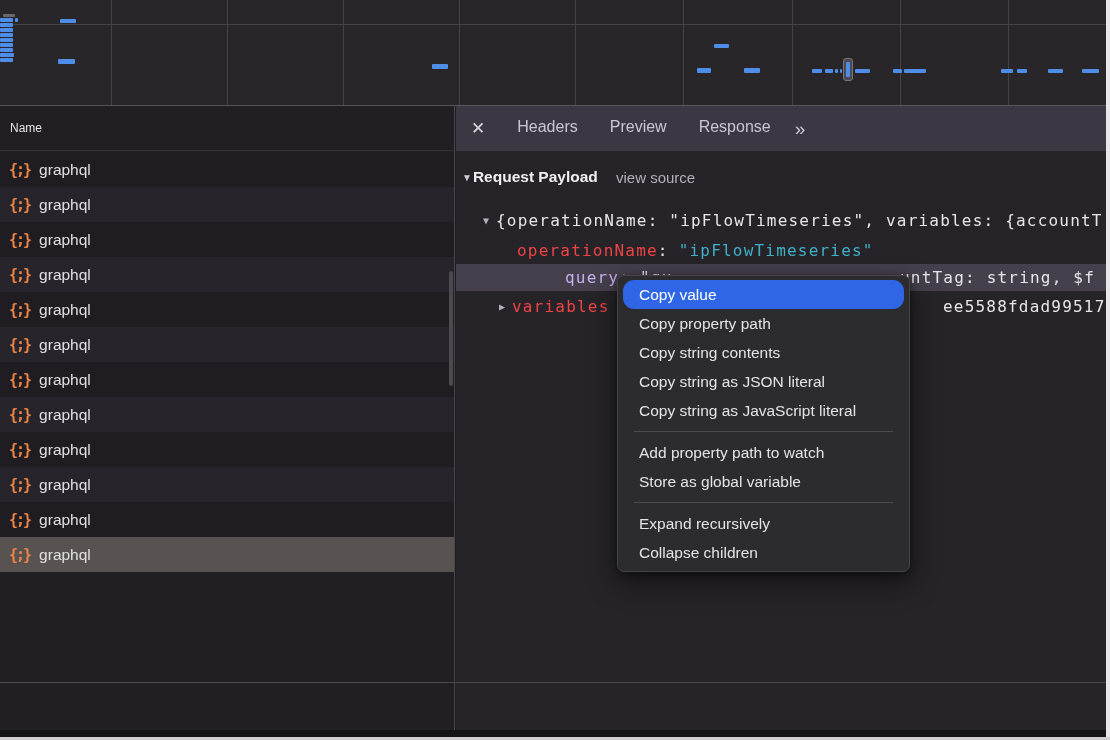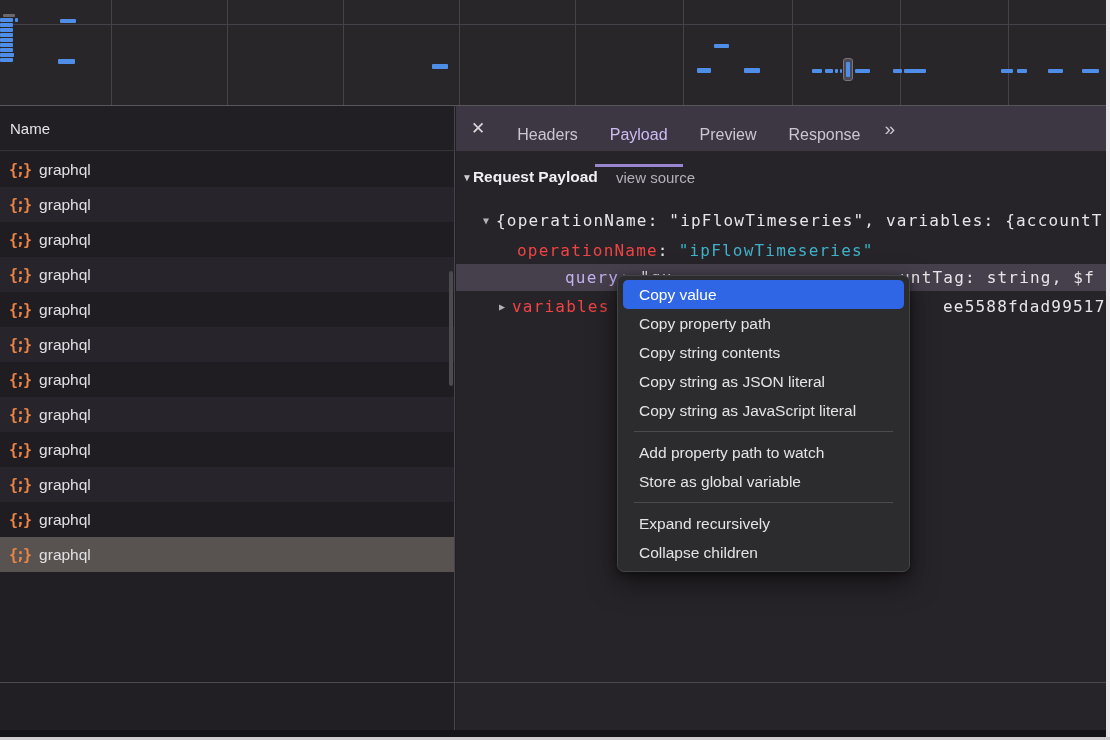--- a/index.html
+++ b/index.html
@@ -11,34 +11,34 @@
   
   .overview{position:absolute;left:0;top:0;width:1110px;height:105px;background:#29262a;border-bottom:1px solid #57555a;}
   .ov-hline{position:absolute;left:0;top:24px;width:100%;height:1px;background:#454349;}
   .vline{position:absolute;top:0;width:1px;height:105px;background:#454349;}
   .bar{position:absolute;background:#4f8ee8;border-radius:1px;}
   .bar.gray{background:#6b696e;}
   .bar.marker{background:#4b4953;border:1px solid #77747e;border-radius:3px;box-sizing:border-box;}
   .bar.marker::after{content:'';position:absolute;left:2px;right:2px;top:3px;bottom:3px;background:#4f8ee8;border-radius:1px;}
   
   .left-panel{position:absolute;left:0;top:106px;width:455px;height:626px;background:#211f23;border-right:1px solid #47454a;box-sizing:border-box;}
-  .name-header{height:45px;display:flex;align-items:center;padding-left:10px;color:#e4e3e6;font-size:15px;border-bottom:1px solid #343238;box-sizing:border-box;}
+  .name-header{height:45px;display:flex;align-items:center;padding-left:10px;color:#e4e3e6;font-size:12px;border-bottom:1px solid #343238;box-sizing:border-box;}
   .rows{position:absolute;left:0;top:46px;width:100%;}
   .req-row{height:35px;display:flex;align-items:center;padding-left:9px;gap:9px;font-size:15.5px;color:#e0dfe2;}
   .req-row:nth-child(odd){background:#1f1d21;}
   .req-row:nth-child(even){background:#27252b;}
   .req-row.selected{background:#585350;}
   .fetch-icon{color:#ec8445;font-family:"DejaVu Sans Mono",monospace;font-size:15px;font-weight:bold;letter-spacing:-2px;}
   .scroll-thumb{position:absolute;right:1px;top:165px;width:4px;height:115px;background:#4c4a4f;border-radius:2px;}
   
   .right-panel{position:absolute;left:456px;top:106px;width:654px;height:626px;background:#272429;}
   .tab-bar{position:absolute;left:0;top:0;width:100%;height:45px;background:#3d3743;display:flex;align-items:center;padding-left:15px;box-sizing:border-box;}
   .close{color:#d8d6db;font-size:17px;margin-right:16px;cursor:default;}
   .tabs{display:flex;height:45px;}
-  .tab{display:flex;align-items:center;height:42px;padding:8px 15px;margin:0 1px;color:#cbc6d2;font-size:16px;border-bottom:3px solid transparent;}
+  .tab{display:flex;align-items:center;height:42px;padding:0 15px;margin:0 1px;color:#cbc6d2;font-size:16px;border-bottom:3px solid transparent;}
   .tab.selected{color:#cfbcf4;border-bottom-color:#9a85cf;}
   .more{color:#cbc6d2;font-size:19px;margin-left:8px;letter-spacing:-2px;}
   
   .payload{position:absolute;left:0;top:45px;width:100%;height:536px;overflow:hidden;}
   .section-row{position:absolute;left:6px;top:17px;display:flex;align-items:center;}
   .tri{color:#cfccd3;font-size:10px;margin-right:1px;}
   .section-title{color:#f1eff3;font-size:15.5px;font-weight:bold;}
   .view-source{color:#b3b0b8;font-size:15px;position:absolute;left:154px;white-space:nowrap;}
   .code-row{position:absolute;height:27px;display:flex;align-items:center;white-space:nowrap;
     font-family:"DejaVu Sans Mono",monospace;font-size:16px;letter-spacing:1.2px;color:#e7e5e9;}
@@ -49,21 +49,21 @@
   .vars-row{left:43px;top:142px;}
   .key{color:#ef4444;}
   .key.light{color:#c3b1ee;margin-left:48px;}
   .colon{color:#e7e5e9;margin-right:10px;}
   .str{color:#3fb1c9;}
   .after-menu{position:absolute;left:444px;color:#e7e5e9;}
   
   .context-menu{position:absolute;left:617px;top:275px;width:293px;background:#2c2b2e;border:1px solid #444348;
     border-radius:7px;box-shadow:0 10px 28px rgba(0,0,0,.55),0 2px 6px rgba(0,0,0,.4);padding:4px 0;box-sizing:border-box;z-index:50;}
   .menu-item{height:29px;line-height:29px;margin:0 5px;padding:0 16px;border-radius:5px;color:#e4e3e6;font-size:15.5px;white-space:nowrap;}
-  .menu-item.active{background:#2e66e5;color:#ffffff;}
+  .menu-item.active{background:#2e66e5;color:#ffffff;border-radius:11px;}
   .menu-sep{height:1px;background:#4c4b4f;margin:6px 16px;}
   
   .hdivider{position:absolute;left:0;top:682px;width:1110px;height:1px;background:#4b494e;z-index:5;}
   .bottom-strip{position:absolute;left:0;top:730px;width:1110px;height:7px;background:#141317;z-index:60;}
   .edge-bottom{position:absolute;left:0;top:737px;width:1110px;height:3px;background:#cfcdd0;z-index:60;}
   .edge-right{position:absolute;left:1106px;top:0;width:4px;height:737px;background:#e9e7ea;z-index:61;}
 </style>
 </head>
 <body>
 
@@ -166,21 +166,20 @@
         </div>
       </div>
     <div class="scroll-thumb"></div>
   </div>
 
   <div class="right-panel">
     <div class="tab-bar">
       <span class="close">✕</span>
       <div class="tabs">
           <div class="tab">Headers</div>
-          <div class="tab selected">Payload</div>
           <div class="tab">Preview</div>
           <div class="tab">Response</div>
         </div>
       <span class="more">»</span>
     </div>
 
     <div class="payload">
       <div class="section-row">
         <span class="tri">▼</span>
         <span class="section-title">Request Payload</span>

